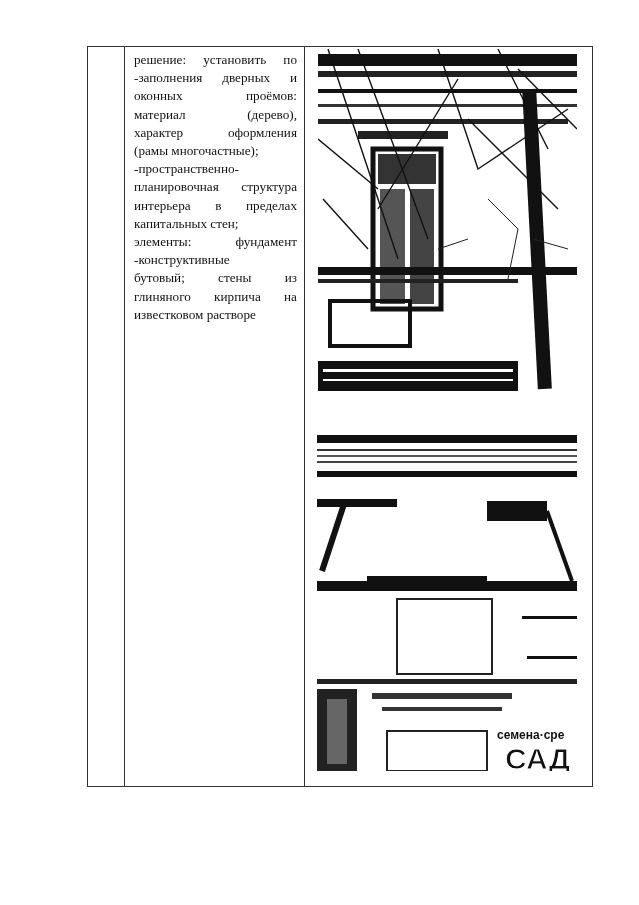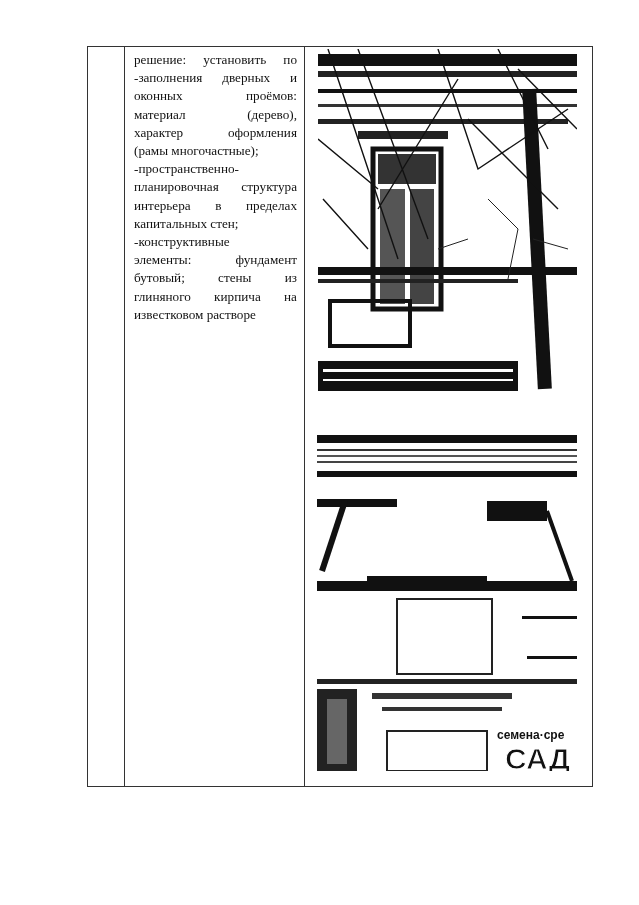--- a/index.html
+++ b/index.html
@@ -52,25 +52,25 @@
           <div class="line justify">
             <span>планировочная</span>
             <span>структура</span>
           </div>
           <div class="line justify">
             <span>интерьера</span>
             <span>в</span>
             <span>пределах</span>
           </div>
           <div class="line"><span>капитальных стен;</span></div>
-          <div class="line"><span>-конструктивные</span></div>
           <div class="line justify">
             <span>элементы:</span>
             <span>фундамент</span>
           </div>
+          <div class="line"><span>-конструктивные</span></div>
           <div class="line justify">
             <span>бутовый;</span>
             <span>стены</span>
             <span>из</span>
           </div>
           <div class="line justify">
             <span>глиняного</span>
             <span>кирпича</span>
             <span>на</span>
           </div>

